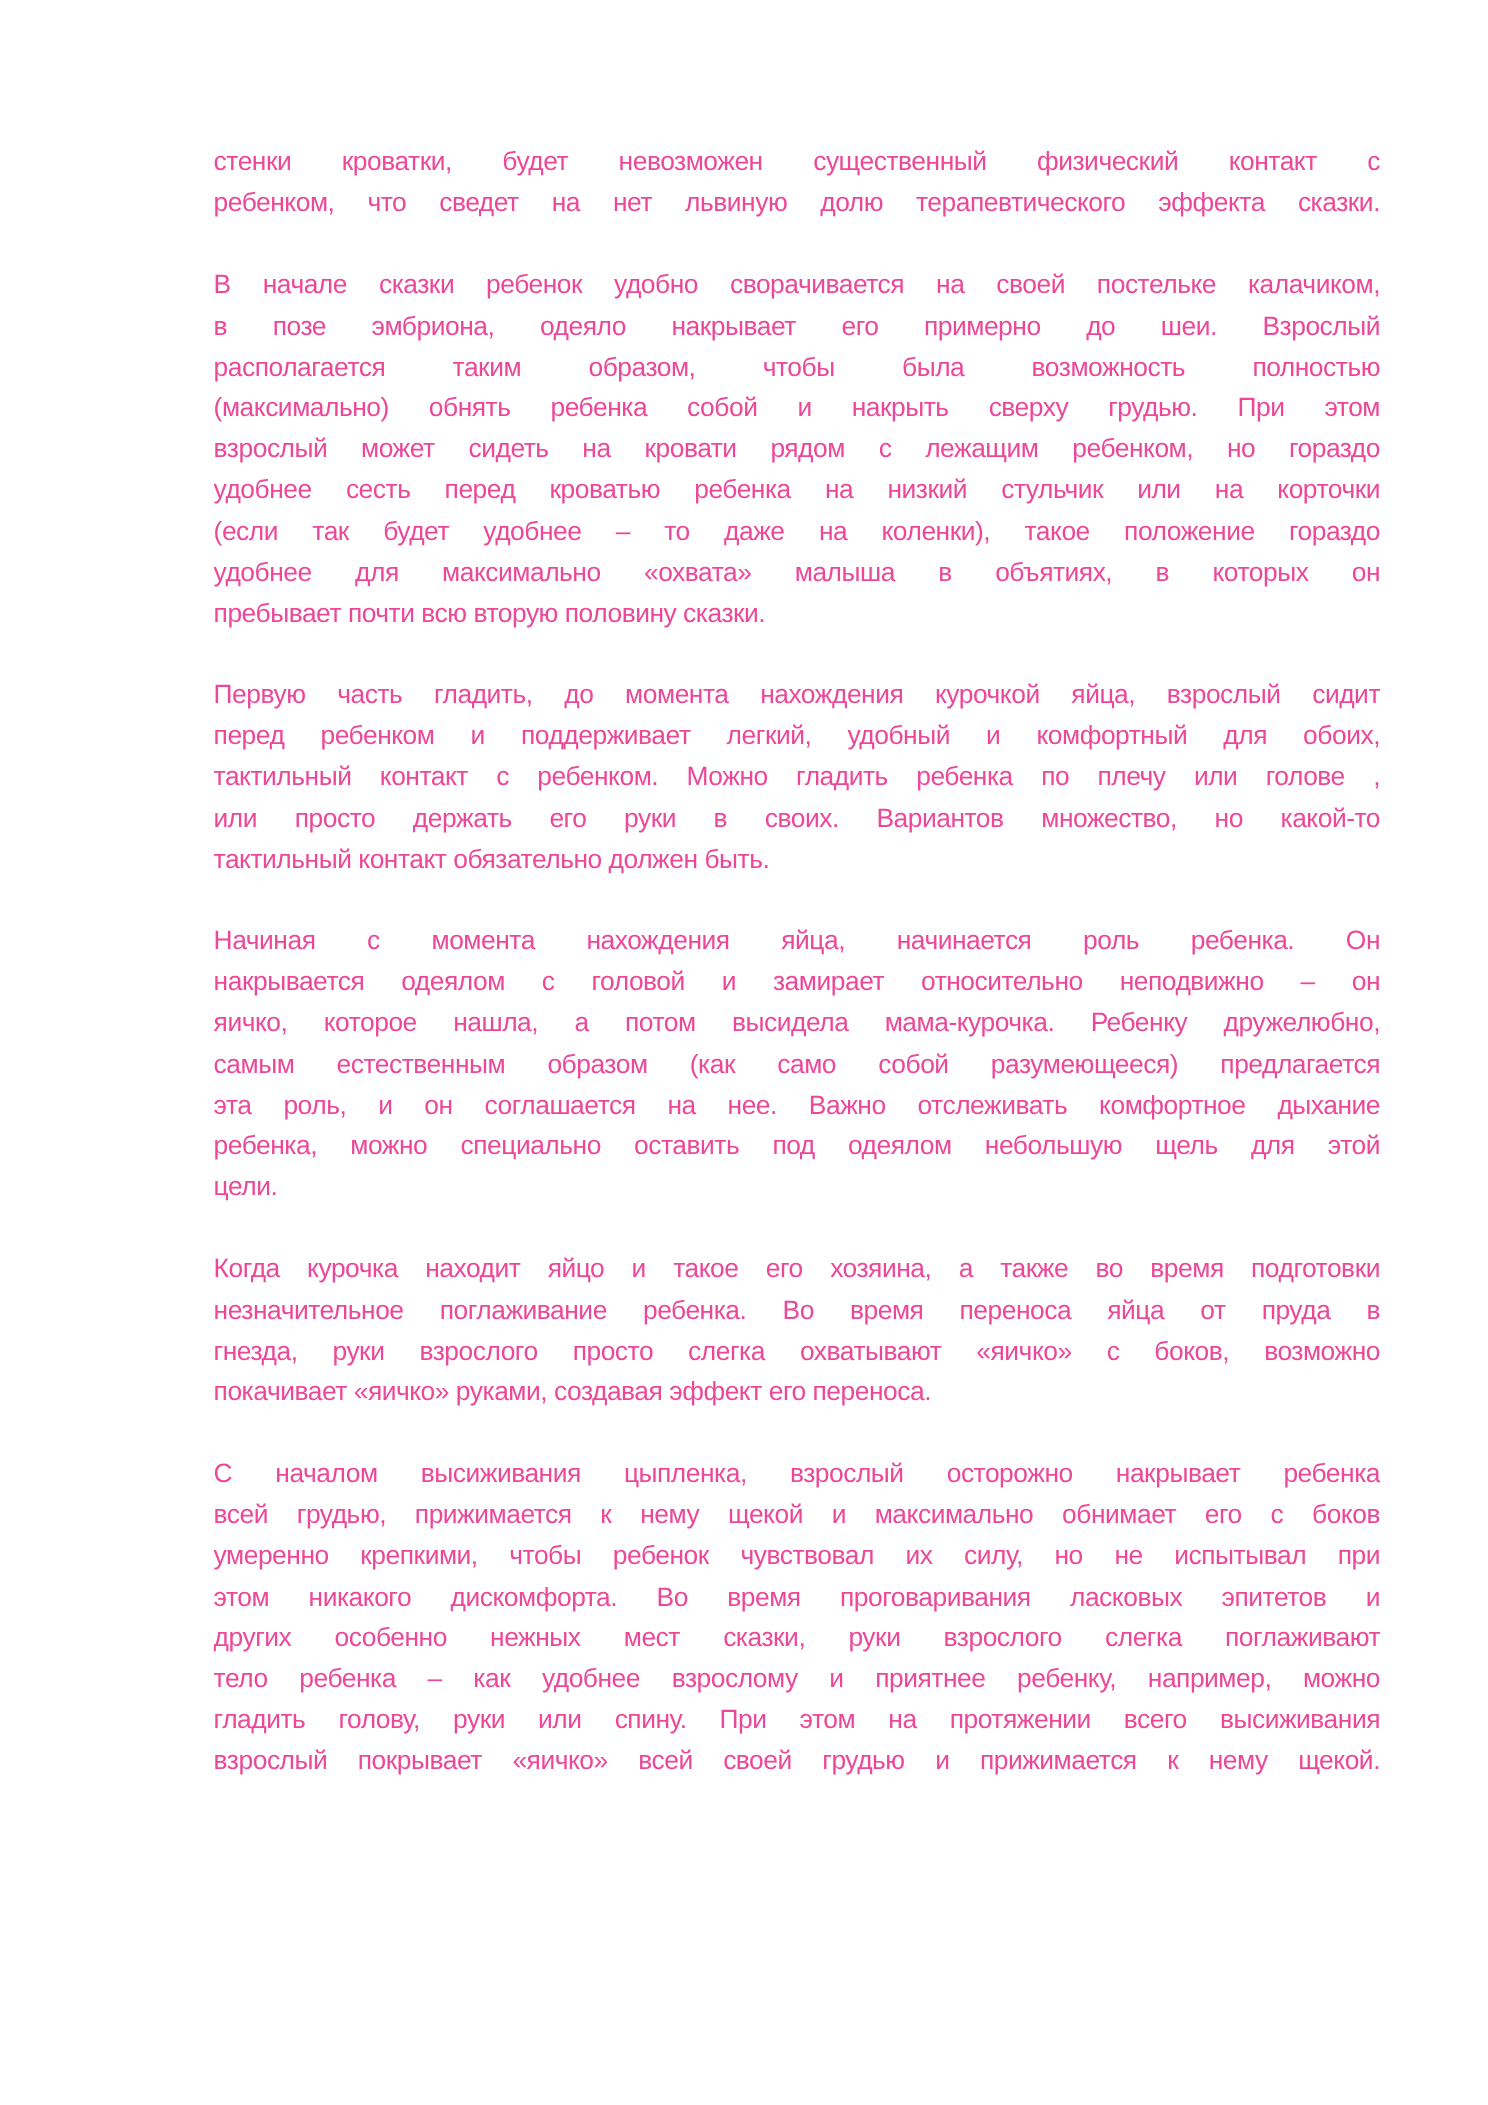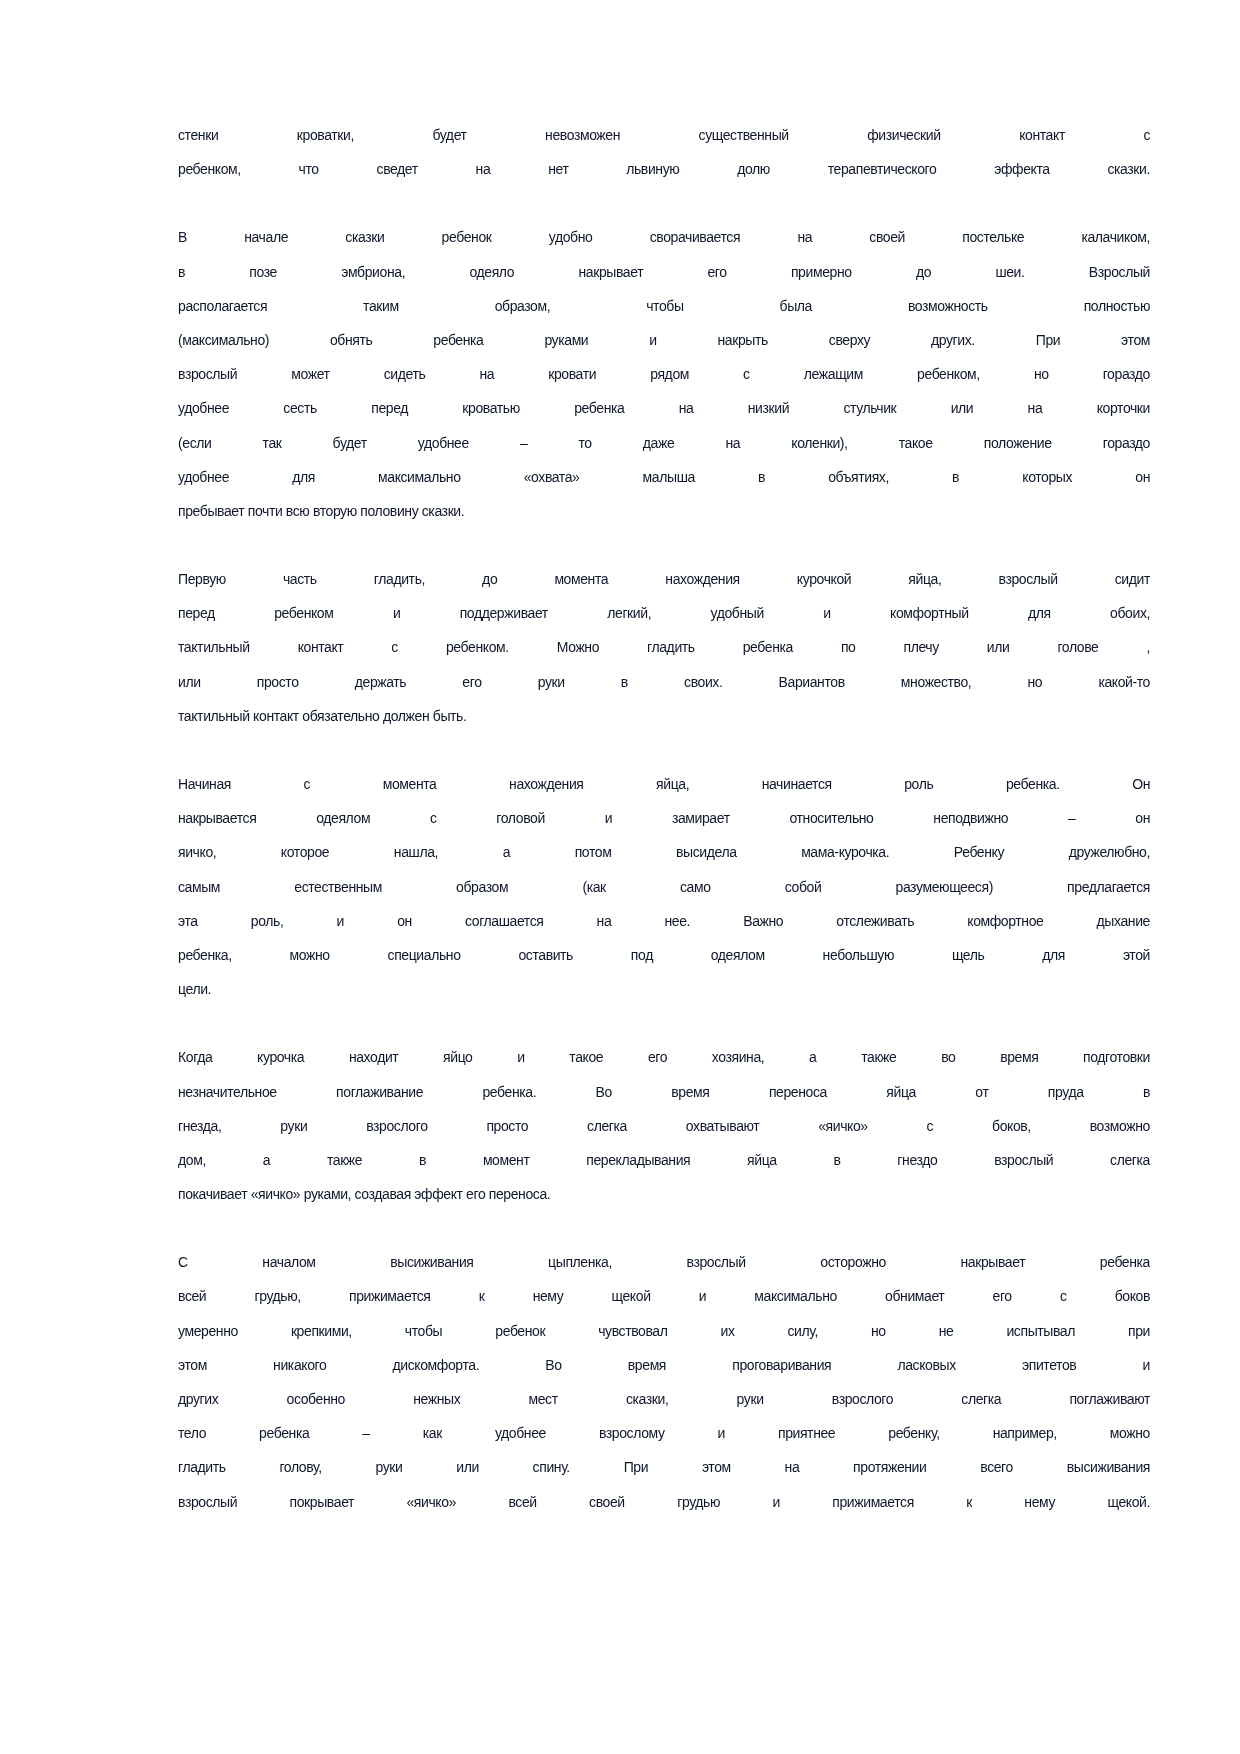--- a/index.html
+++ b/index.html
@@ -3,21 +3,21 @@
 <meta charset="utf-8">
 <style>
   html, body { margin: 0; padding: 0; background: #ffffff; }
   body { width: 1240px; height: 1754px; position: relative; overflow: hidden; }
   .page {
     position: absolute; left: 0; top: 0; width: 1240px; height: 1754px; background: #fff;
   }
   .text-column {
     position: absolute; left: 178px; top: 118px; width: 972px;
     font-family: "Liberation Sans Narrow", "Liberation Sans", sans-serif;
-    font-size: 14px; color: #0f172a;
+    font-size: 22px; color: #ec4899;
     letter-spacing: -0.4px;
   }
   .para { margin: 0 0 34px 0; }
   .line {
     display: block; height: 34.2px; line-height: 34.2px; white-space: nowrap;
     text-align: justify; text-align-last: justify; overflow: hidden;
   }
   .line.last { text-align: right; text-align-last: left; }
 </style>
 </head>
@@ -28,21 +28,21 @@
 
     <div class="para">
       <span class="line">стенки кроватки, будет невозможен существенный физический контакт с</span>
       <span class="line">ребенком, что сведет на нет львиную долю терапевтического эффекта сказки.</span>
     </div>
 
     <div class="para">
       <span class="line">В начале сказки ребенок удобно сворачивается на своей постельке калачиком,</span>
       <span class="line">в позе эмбриона, одеяло накрывает его примерно до шеи. Взрослый</span>
       <span class="line">располагается таким образом, чтобы была возможность полностью</span>
-      <span class="line">(максимально) обнять ребенка руками и накрыть сверху других. При этом</span>
+      <span class="line">(максимально) обнять ребенка собой и накрыть сверху грудью. При этом</span>
       <span class="line">взрослый может сидеть на кровати рядом с лежащим ребенком, но гораздо</span>
       <span class="line">удобнее сесть перед кроватью ребенка на низкий стульчик или на корточки</span>
       <span class="line">(если так будет удобнее – то даже на коленки), такое положение гораздо</span>
       <span class="line">удобнее для максимально «охвата» малыша в объятиях, в которых он</span>
       <span class="line last">пребывает почти всю вторую половину сказки.</span>
     </div>
 
     <div class="para">
       <span class="line">Первую часть гладить, до момента нахождения курочкой яйца, взрослый сидит</span>
       <span class="line">перед ребенком и поддерживает легкий, удобный и комфортный для обоих,</span>
@@ -58,21 +58,20 @@
       <span class="line">самым естественным образом (как само собой разумеющееся) предлагается</span>
       <span class="line">эта роль, и он соглашается на нее. Важно отслеживать комфортное дыхание</span>
       <span class="line">ребенка, можно специально оставить под одеялом небольшую щель для этой</span>
       <span class="line last">цели.</span>
     </div>
 
     <div class="para">
       <span class="line">Когда курочка находит яйцо и такое его хозяина, а также во время подготовки</span>
       <span class="line">незначительное поглаживание ребенка. Во время переноса яйца от пруда в</span>
       <span class="line">гнезда, руки взрослого просто слегка охватывают «яичко» с боков, возможно</span>
-      <span class="line">дом, а также в момент перекладывания яйца в гнездо взрослый слегка</span>
       <span class="line last">покачивает «яичко» руками, создавая эффект его переноса.</span>
     </div>
 
     <div class="para">
       <span class="line">С началом высиживания цыпленка, взрослый осторожно накрывает ребенка</span>
       <span class="line">всей грудью, прижимается к нему щекой и максимально обнимает его с боков</span>
       <span class="line">умеренно крепкими, чтобы ребенок чувствовал их силу, но не испытывал при</span>
       <span class="line">этом никакого дискомфорта. Во время проговаривания ласковых эпитетов и</span>
       <span class="line">других особенно нежных мест сказки, руки взрослого слегка поглаживают</span>
       <span class="line">тело ребенка – как удобнее взрослому и приятнее ребенку, например, можно</span>

